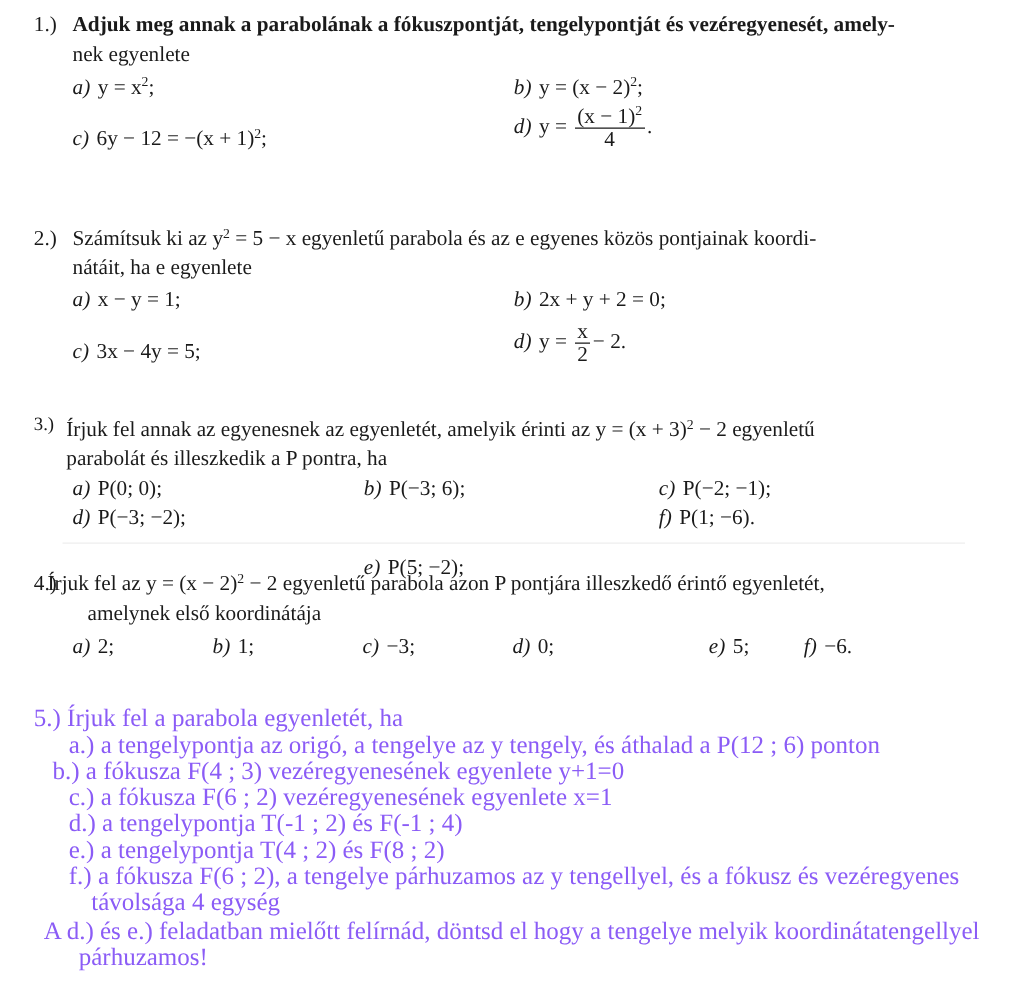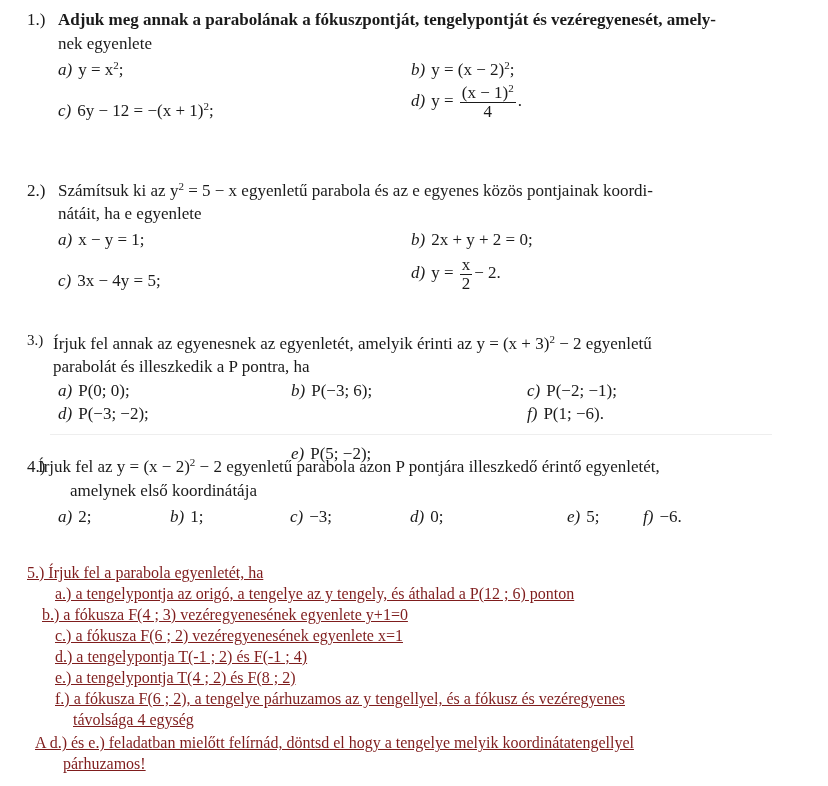--- a/index.html
+++ b/index.html
@@ -11,21 +11,21 @@
   .abs { position: absolute; white-space: nowrap; }
   .num { font-size: 17px; }
   .txt { font-size: 17px; }
   .lbl { font-style: italic; margin-right: 6px; }
   .it { }
   sup { font-size: 11px; vertical-align: 6px; line-height: 0; }
   .frac { display: inline-flex; flex-direction: column; align-items: center; vertical-align: middle; margin: 0 2px; }
   .frac .n { border-bottom: 1px solid #1a1a1a; padding: 0 2px; line-height: 18px; }
   .frac .d { line-height: 18px; }
   .sep { position: absolute; height: 1px; background: #eeeeee; }
-  .p5 { font-size: 16px; color: #7f1d1d; text-decoration: underline; }
+  .p5 { font-size: 20px; color: #8b5cf6; }
 </style>
 </head>
 <body>
 
 <div>
   <span class="abs num" style="left:27px;top:10px;">1.)</span>
   <span class="abs txt" style="left:58px;top:10px;font-weight:bold;">Adjuk meg annak a parabolának a fókuszpontját, tengelypontját és vezéregyenesét, amely-</span>
   <span class="abs txt" style="left:58px;top:34px;">nek egyenlete</span>
 
   <span class="abs txt" style="left:58px;top:60px;">

